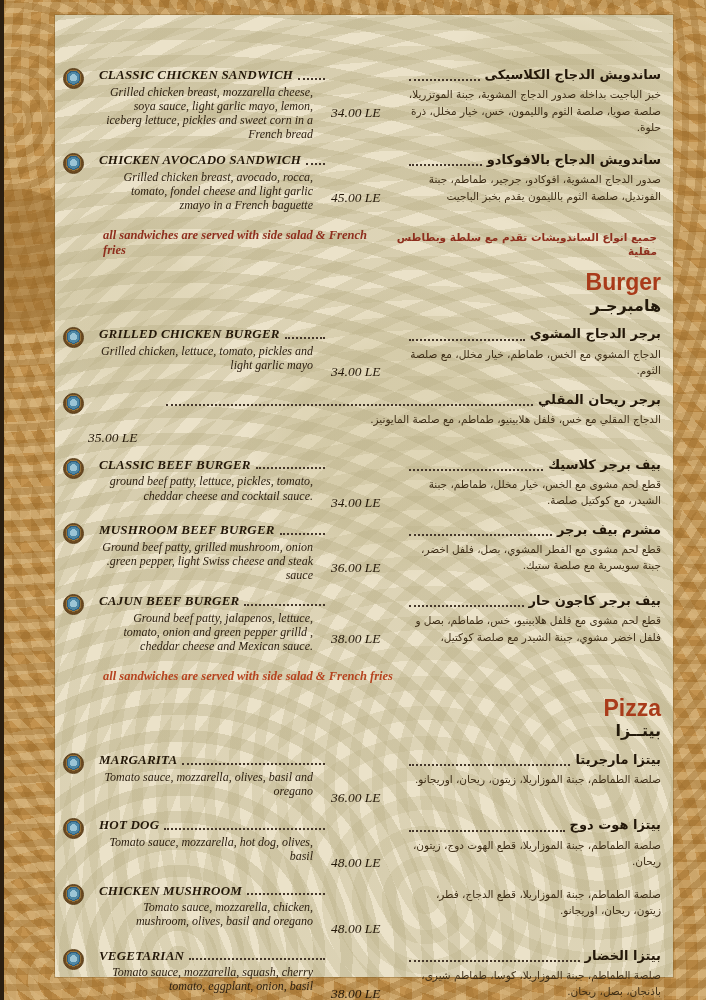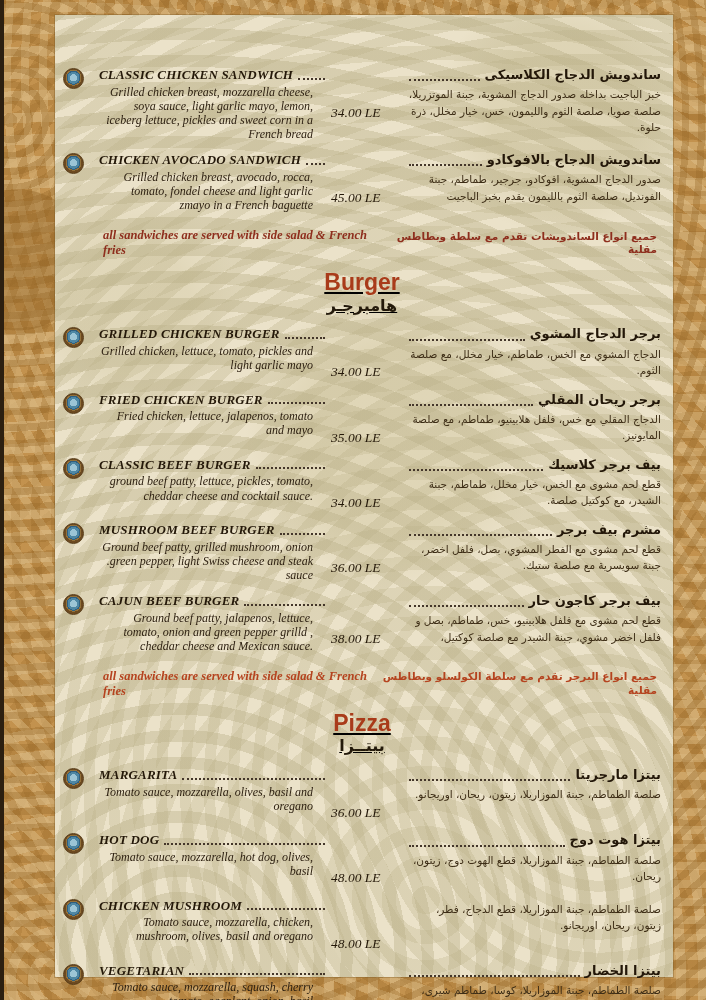--- a/index.html
+++ b/index.html
@@ -34,26 +34,26 @@
   .title-line{display:flex;align-items:flex-end;}
   .title{font:italic 700 13px/1.2 "Liberation Serif", serif;color:#241809;letter-spacing:.2px;white-space:nowrap;}
   .leader{flex:1;border-bottom:2px dotted #44362a;margin:0 2px 3px 5px;min-width:8px;}
   .desc{font:italic 400 12px/1.18 "Liberation Serif", serif;color:#2e2112;margin-top:2px;padding-right:14px;text-align:right;}
   .price{flex:0 0 64px;margin-left:4px;font:italic 400 13.5px/1.2 "Liberation Serif", serif;color:#241809;white-space:nowrap;margin-top:38px;}
   .ar{flex:1;margin-left:12px;direction:rtl;}
   .ar-line{display:flex;align-items:flex-end;}
   .ar-title{font:700 13px/1.25 "DejaVu Sans", sans-serif;color:#231709;white-space:nowrap;}
   .ar-leader{border-bottom:2px dotted #44362a;margin:0 5px 2px 2px;}
   .ar-desc{font:400 10.5px/1.55 "DejaVu Sans", sans-serif;color:#3d2d16;margin-top:3px;}
-  .footnote{display:flex;justify-content:space-between;align-items:center;margin:16px 0 12px;padding:0 4px 0 40px;}
+  .footnote{display:flex;justify-content:space-between;align-items:flex-end;margin:16px 0 12px;padding:0 4px 0 40px;}
   .fn-en{font:italic 700 12.5px/1.2 "Liberation Serif", serif;color:#8e2e1d;}
   .fn-ar{font:700 10.5px/1.3 "DejaVu Sans", sans-serif;color:#8e2e1d;direction:rtl;}
   .footnote.bright .fn-en{color:#b5431f;}
   .footnote.bright .fn-ar{color:#b5431f;}
-  .section-heading{text-align:center;margin:6px 0 10px;text-decoration:underline;}
+  .section-heading{text-align:right;margin:6px 0 10px;}
   .heading-en{font:700 23px/1.1 "Liberation Sans", sans-serif;color:#a93b1a;}
   .heading-ar{font:700 16px/1.3 "DejaVu Sans", sans-serif;color:#241a0b;}
 </style>
 </head>
 <body>
 
 <div id="screen">
   <div class="page">
     <div class="content">
 
@@ -119,27 +119,20 @@
           <div class="ar-line">
             <span class="ar-title">برجر الدجاج المشوي</span>
             <span class="leader ar-leader"></span>
           </div>
           <div class="ar-desc">الدجاج المشوي مع الخس، طماطم، خيار مخلل، مع صلصة الثوم.</div>
         </div>
       </div>
 
       <div class="item">
         <span class="seal"></span>
-        <div class="en">
-          <div class="title-line">
-            <span class="title">FRIED CHICKEN BURGER</span>
-            <span class="leader"></span>
-          </div>
-          <div class="desc">Fried chicken, lettuce, jalapenos, tomato and mayo</div>
-        </div>
         <div class="price">35.00 LE</div>
         <div class="ar">
           <div class="ar-line">
             <span class="ar-title">برجر ريحان المقلي</span>
             <span class="leader ar-leader"></span>
           </div>
           <div class="ar-desc">الدجاج المقلي مع خس، فلفل هلابينيو، طماطم، مع صلصة المايونيز.</div>
         </div>
       </div>
 
@@ -195,21 +188,20 @@
           <div class="ar-line">
             <span class="ar-title">بيف برجر كاجون حار</span>
             <span class="leader ar-leader"></span>
           </div>
           <div class="ar-desc">قطع لحم مشوى مع فلفل هلابينيو، خس، طماطم، بصل و فلفل اخضر مشوي، جبنة الشيدر مع صلصة كوكتيل،</div>
         </div>
       </div>
 
       <div class="footnote bright">
         <span class="fn-en">all sandwiches are served with side salad &amp; French fries</span>
-        <span class="fn-ar">جميع انواع البرجر تقدم مع سلطة الكولسلو وبطاطس مقلية</span>
       </div>
 
       <div class="section-heading">
         <div class="heading-en">Pizza</div>
         <div class="heading-ar">بيتــزا</div>
       </div>
 
       <div class="item">
         <span class="seal"></span>
         <div class="en">

